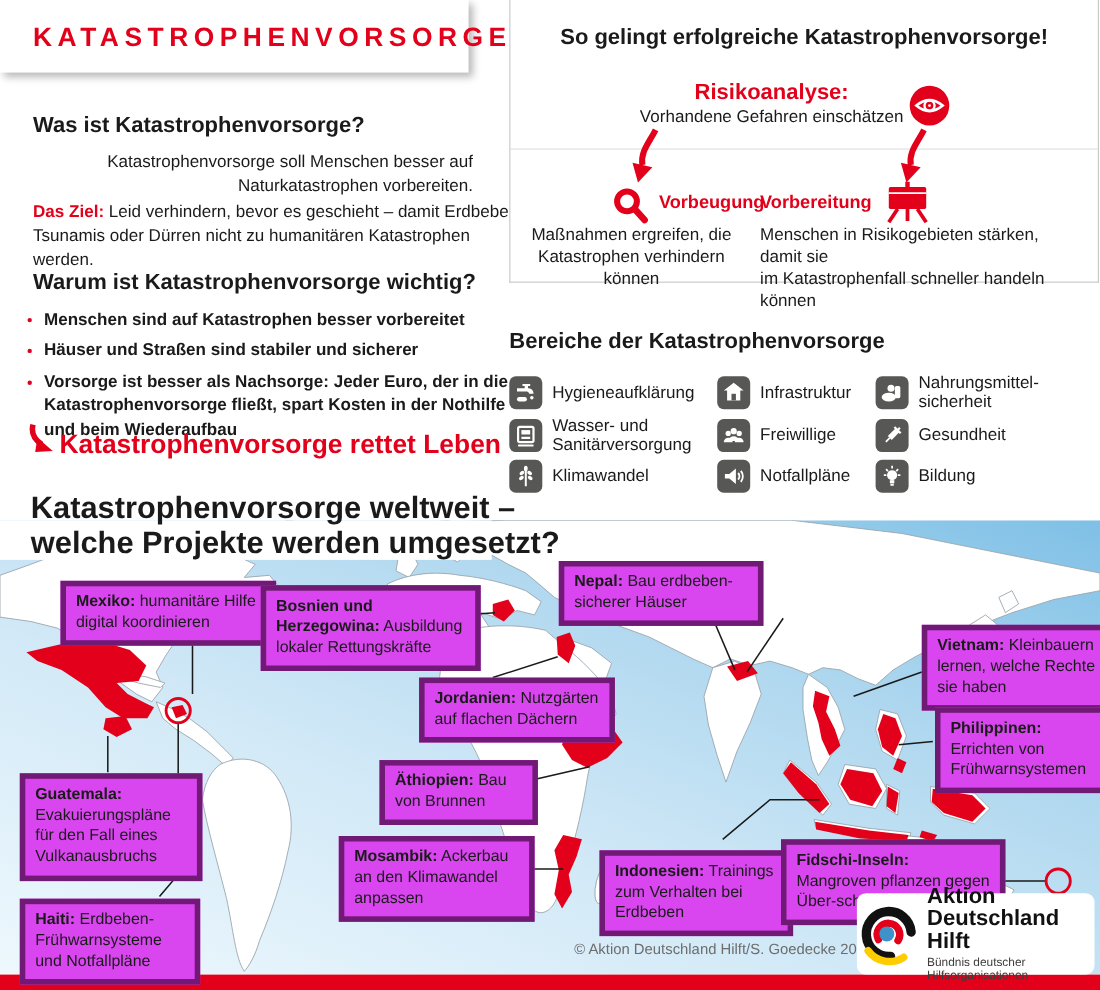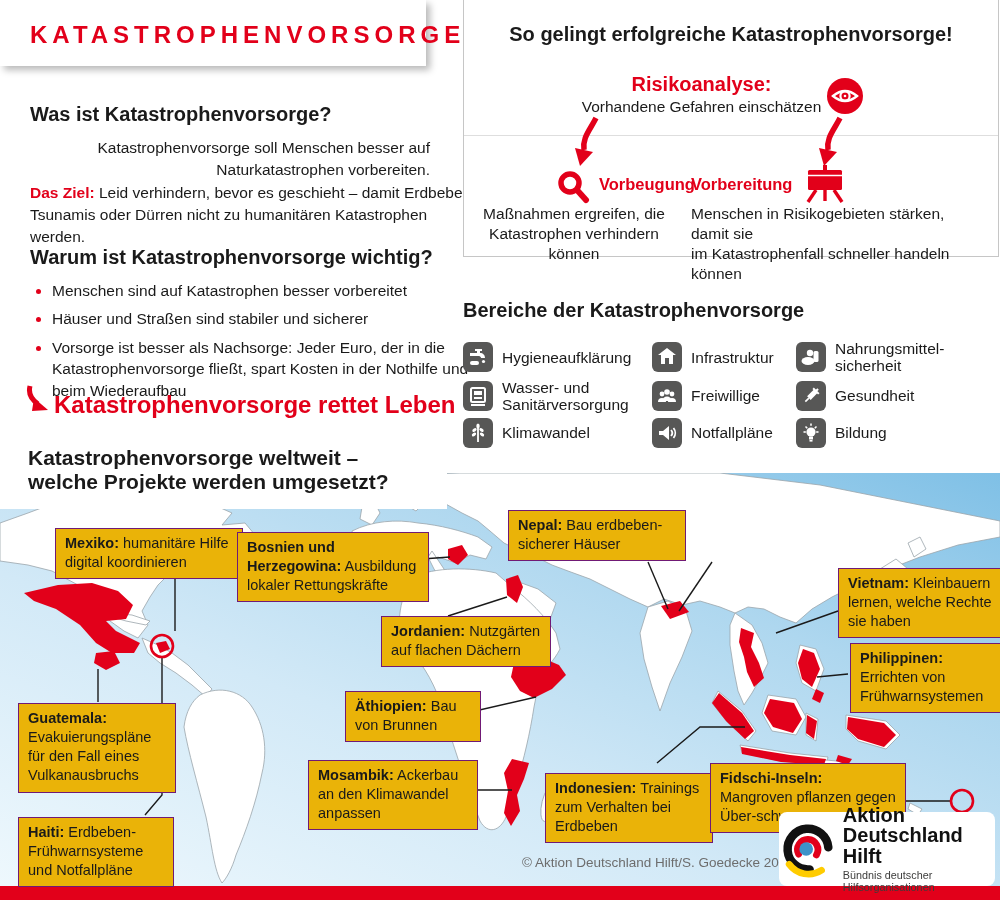--- a/index.html
+++ b/index.html
@@ -10,21 +10,21 @@
   #title-card{left:0;top:0;width:426px;height:66px;background:#fff;
               box-shadow:4px 4px 7px rgba(0,0,0,.28);}
   #title-card h1{margin:0;padding:21px 0 0 30px;font-size:24px;letter-spacing:5px;
                  color:#e2001a;font-weight:bold;}
   h2{margin:0;font-size:20px;font-weight:bold;color:#1a1a1a;}
   .body-txt{font-size:15.5px;line-height:1.42;color:#1a1a1a;}
   .red-bold{color:#e2001a;font-weight:bold;}
   
   #what-p1{left:30px;top:137px;width:400px;text-align:right;}
   #what-p2{left:30px;top:182px;width:452px;}
-  #why-list{left:30px;top:280px;width:432px;margin:0;padding:0 0 0 22px;}
+  #why-list{left:18px;top:280px;width:432px;margin:0;padding:0 0 0 22px;font-weight:bold;}
   #why-list li{margin-bottom:7px;line-height:1.38;}
   #why-list li::marker{color:#e2001a;}
   #conclusion{left:54px;top:391px;font-size:24px;}
   
   #success-box{left:463px;top:-1px;width:534px;height:257px;background:#fff;
                border:1px solid #c6c6c6;border-top:none;}
   #success-box .divider{position:absolute;left:0;top:136px;width:100%;height:1px;background:#dedede;}
   #success-title{position:absolute;left:0;top:24px;width:100%;text-align:center;}
   #risk-block{position:absolute;left:60px;top:74px;width:355px;text-align:center;}
   #risk-block .lbl{font-size:20px;}
@@ -35,23 +35,23 @@
   #preparation-text{left:227px;top:205px;width:295px;white-space:pre-line;line-height:20px;}
   
   #areas-heading{left:463px;top:299px;}
   #areas-grid{left:463px;top:340px;width:537px;display:grid;
               grid-template-columns:189px 144px 204px;row-gap:4px;}
   .area-item{display:flex;align-items:center;min-height:31px;}
   .area-icon{flex:0 0 30px;width:30px;height:30px;background:#575756;border-radius:6px;
              display:flex;align-items:center;justify-content:center;}
   .area-label{margin-left:9px;font-size:15.5px;line-height:1.12;white-space:pre-line;}
   
-  #map-title{left:28px;top:446px;font-size:21px;line-height:1.16;z-index:5;}
+  #map-title{left:28px;top:446px;font-size:28px;line-height:1.16;z-index:5;}
   #map-wrap{left:0;top:473px;width:1000px;height:413px;}
-  .map-label{position:absolute;background:#eab308;border:1px solid #701a75;
+  .map-label{position:absolute;background:#d946ef;border:5px solid #701a75;
              padding:5px 9px 6px 9px;font-size:14.5px;line-height:1.32;z-index:4;color:#1a1a1a;}
   .map-label b{font-weight:bold;}
   #copyright{left:522px;top:855px;font-size:13.5px;color:#6d6d6d;z-index:4;}
   
   #logo{left:779px;top:812px;width:216px;height:74px;background:#fff;border-radius:8px;
         z-index:4;display:flex;align-items:center;}
   #logo-text{margin-left:6px;}
   #logo-text .l1,#logo-text .l2{font-size:20px;font-weight:bold;line-height:1.02;color:#111;}
   #logo-text .tag{font-size:10.8px;color:#3c3c3b;margin-top:3px;}
   #bottom-bar{left:0;top:886px;width:1000px;height:14px;background:#e2001a;}

